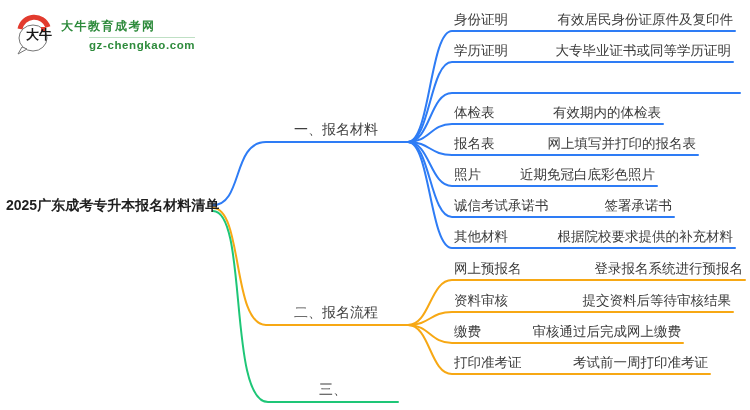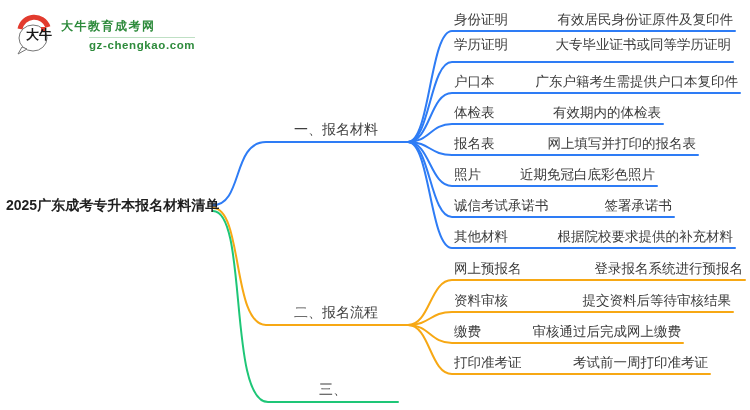--- a/index.html
+++ b/index.html
@@ -85,27 +85,23 @@
   <div class="root-title">2025广东成考专升本报名材料清单</div>
 
   <div id="branch1-label" class="branch-label">一、报名材料</div>
   <div id="branch2-label" class="branch-label">二、报名流程</div>
   <div id="branch3-label" class="branch-label">三、</div>
 
   <div class="leaf-row" style="top:12px;width:283px;">
     <span class="leaf-label">身份证明</span>
     <span class="leaf-desc">有效居民身份证原件及复印件</span>
   </div>
-  <div class="leaf-row" style="top:37px;width:281px;gap:21px;">
+  <div class="leaf-row" style="top:43px;width:281px;gap:21px;">
     <span class="leaf-label">学历证明</span>
     <span class="leaf-desc">大专毕业证书或同等学历证明</span>
-  </div>
-  <div class="leaf-row" style="top:74px;width:288px;">
-    <span class="leaf-label">户口本</span>
-    <span class="leaf-desc">广东户籍考生需提供户口本复印件</span>
   </div>
   <div class="leaf-row" style="top:105px;width:211px;">
     <span class="leaf-label">体检表</span>
     <span class="leaf-desc">有效期内的体检表</span>
   </div>
   <div class="leaf-row" style="top:136px;width:246px;">
     <span class="leaf-label">报名表</span>
     <span class="leaf-desc">网上填写并打印的报名表</span>
   </div>
   <div class="leaf-row" style="top:198px;width:222px;">

